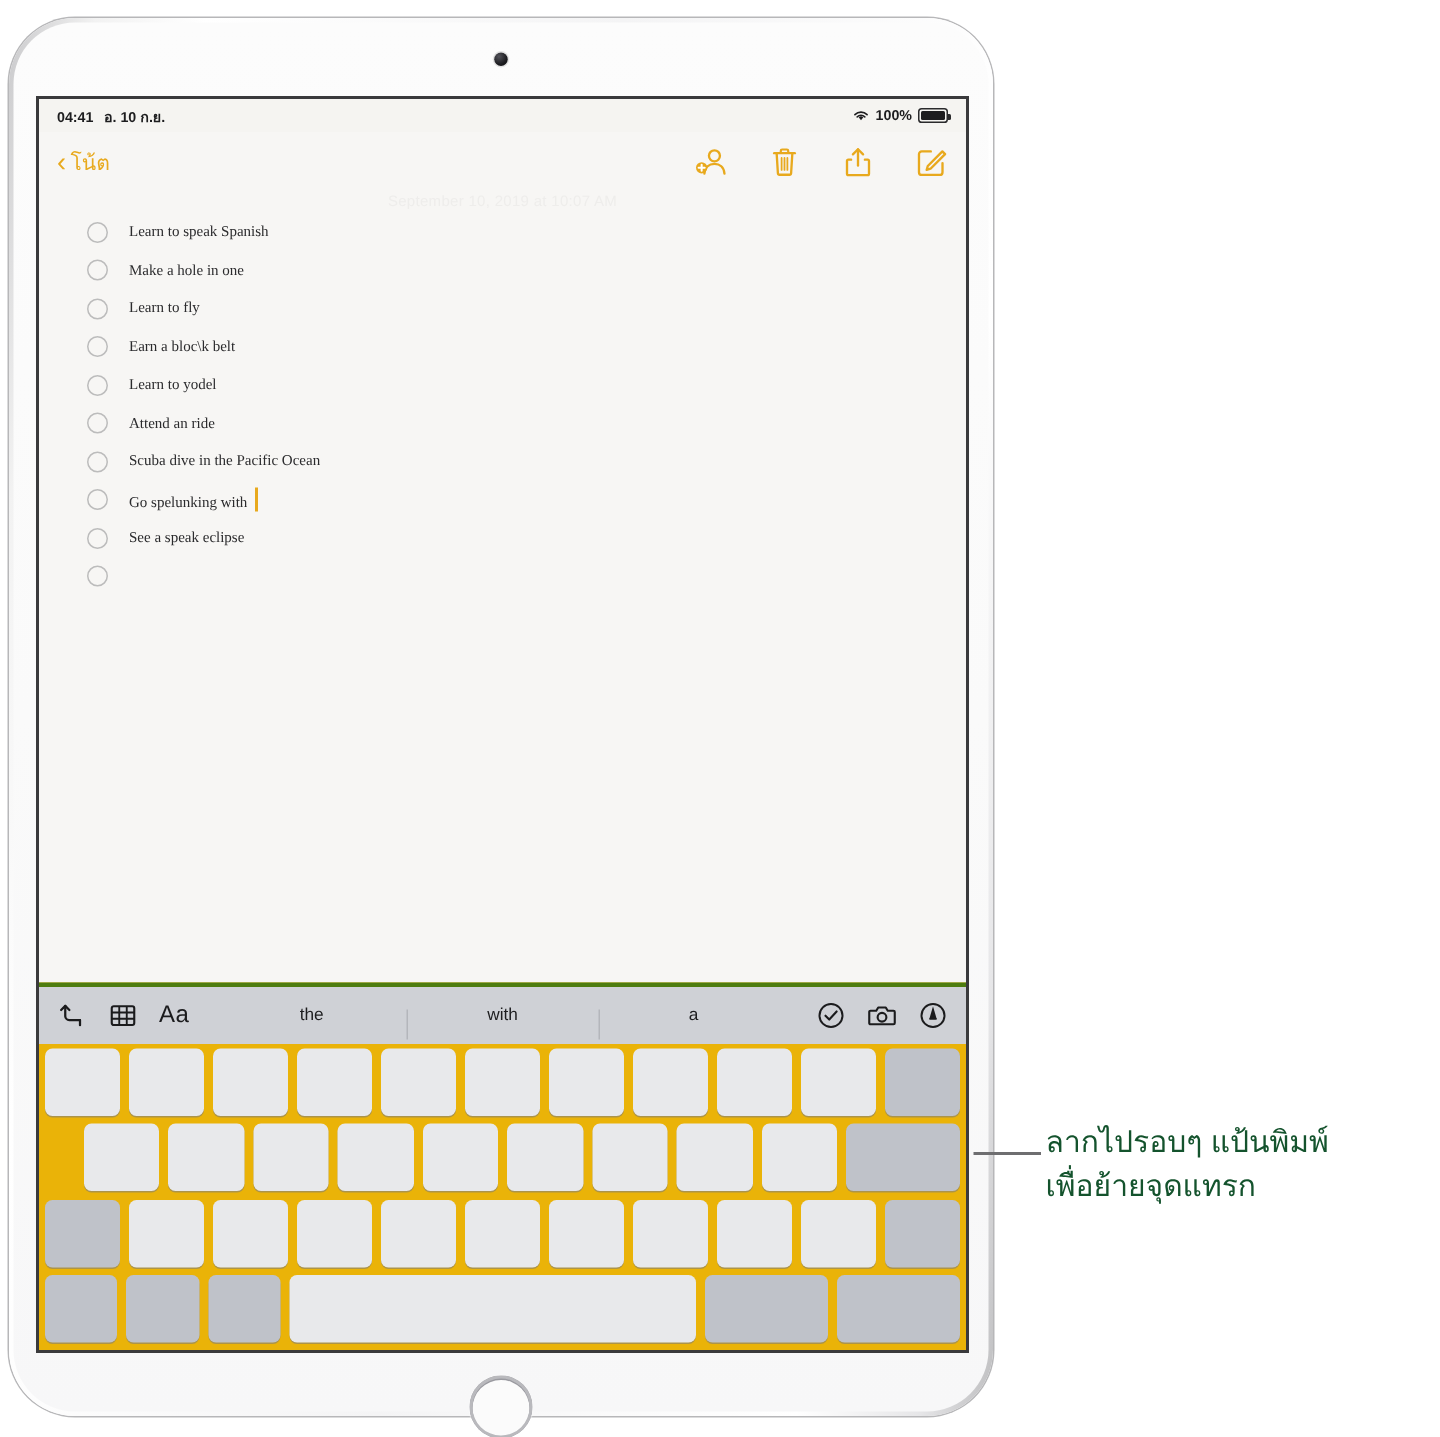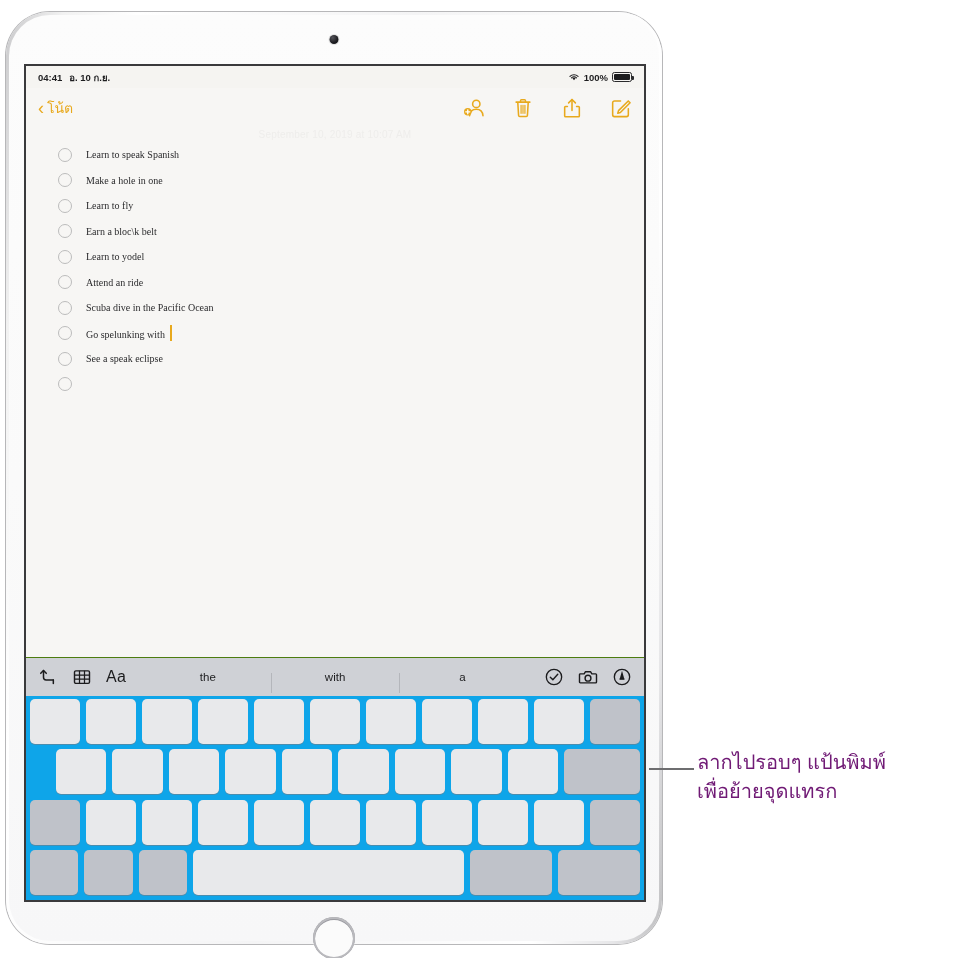--- a/index.html
+++ b/index.html
@@ -185,22 +185,22 @@
     margin-left: 5px;
     vertical-align: -3px;
   }
 
   
   #keyboard {
     position: absolute;
     left: 0; bottom: 0;
     width: 100%;
     height: 242px;
-    background: #0ea5e9;
-    border-top: 1px solid #4d7c0f;
+    background: #eab308;
+    border-top: 3px solid #4d7c0f;
   }
   #kb-toolbar {
     height: 38px;
     display: flex;
     align-items: center;
     padding: 0 12px;
     box-sizing: border-box;
     background: #cfd1d6;
   }
   .kb-tool-icons { display: flex; align-items: center; gap: 14px; }
@@ -272,21 +272,21 @@
     height: 1.6px;
     background: #6e6e70;
   }
   #callout-text {
     position: absolute;
     left: 697px;
     top: 748px;
     width: 250px;
     font-size: 20px;
     line-height: 29px;
-    color: #701a75;
+    color: #14532d;
   }
 </style>
 </head>
 <body>
 
 <div id="device">
   <div id="device-inner"></div>
 
   <div id="front-camera"></div>
 

